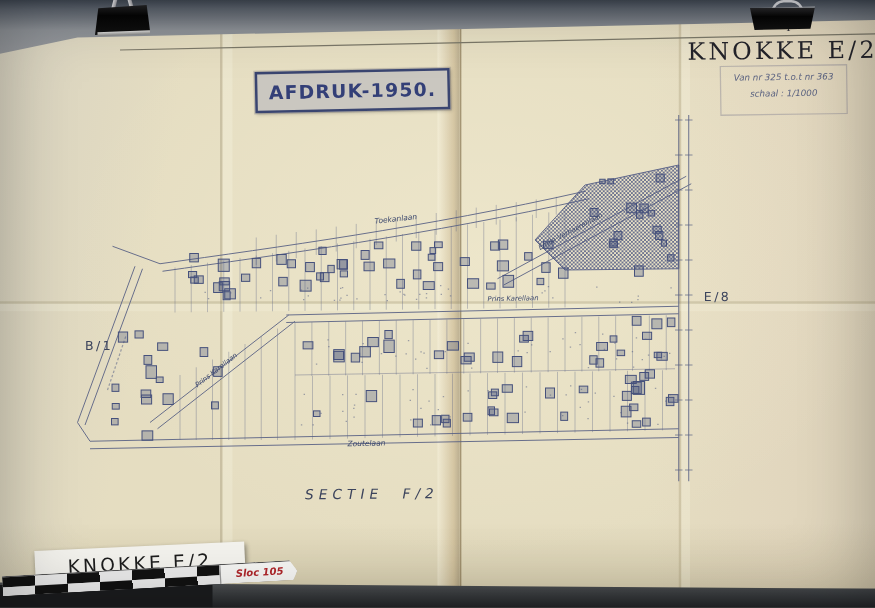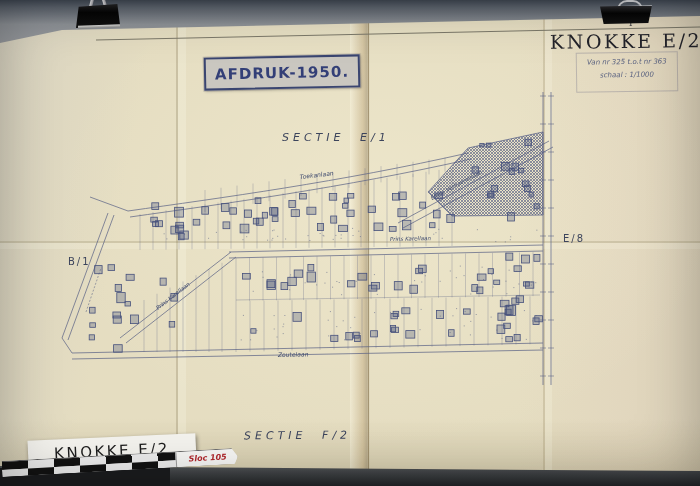--- a/index.html
+++ b/index.html
@@ -45,22 +45,22 @@
     font-family:"DejaVu Serif","Liberation Serif",serif;
     font-size:19px;letter-spacing:2.5px;color:#23232a;transform:rotate(-.6deg);}
   .page-mark{left:629px;top:18px;z-index:12;font-family:"DejaVu Serif",serif;
     font-size:9px;color:#3a3a40;}
   .range-box{left:576px;top:52px;width:100px;height:35px;z-index:12;
     border:1px solid rgba(110,110,135,.35);text-align:center;
     font-style:italic;font-size:7px;color:#5a6280;line-height:1.9;padding-top:3px;
     transform:rotate(-.8deg);}
   .sec-label{z-index:12;font-style:italic;color:#3c445c;white-space:nowrap;}
   .sec-e1{left:282px;top:131px;font-size:11px;letter-spacing:4px;word-spacing:8px;}
-  .sec-f2{left:244px;top:389px;font-size:11px;letter-spacing:4px;word-spacing:8px;transform:rotate(-.5deg);margin-top:40px;}
-  .sec-b1{left:68px;top:256px;font-size:10px;letter-spacing:2px;font-style:normal;}
+  .sec-f2{left:244px;top:389px;font-size:11px;letter-spacing:4px;word-spacing:8px;transform:rotate(-.5deg);}
+  .sec-b1{left:68px;top:272px;font-size:10px;letter-spacing:2px;font-style:normal;}
   .sec-e3{left:563px;top:233px;font-size:10px;letter-spacing:2px;font-style:normal;}
   
   .label-card{left:28px;top:437px;width:168px;height:27px;z-index:25;
     background:#f4f3ee;display:flex;align-items:center;justify-content:center;
     transform:rotate(-2.6deg);box-shadow:1px 2px 4px rgba(0,0,0,.45);
     font-size:15px;letter-spacing:2.5px;color:#1d1d1d;}
   .ruler{left:2px;top:461px;width:236px;height:15px;z-index:26;
     transform:rotate(-3.2deg);transform-origin:left center;
     box-shadow:1px 3px 5px rgba(0,0,0,.5);
     clip-path:polygon(0 0,97.5% 0,100% 55%,98.5% 100%,0 100%);
@@ -304,21 +304,20 @@
 
   <div class="abs stamp">AFDRUK-1950.</div>
 
   <div class="abs page-mark">I</div>
   <div class="abs big-title">KNOKKE E/2</div>
   <div class="abs range-box">
     <div>Van nr 325 t.o.t nr 363</div>
     <div>schaal : 1/1000</div>
   </div>
 
-  <div class="abs sec-label sec-e1">SECTIE E/1</div>
   <div class="abs sec-label sec-f2">SECTIE F/2</div>
   <div class="abs sec-label sec-b1">B/1</div>
   <div class="abs sec-label sec-e3">E/8</div>
 
   <div class="abs label-card">KNOKKE E/2</div>
   <div class="abs ruler">
     <div class="ruler-row r1"></div>
     <div class="ruler-row r2"></div>
     <div class="ruler-tag">Sloc 105</div>
   </div>

